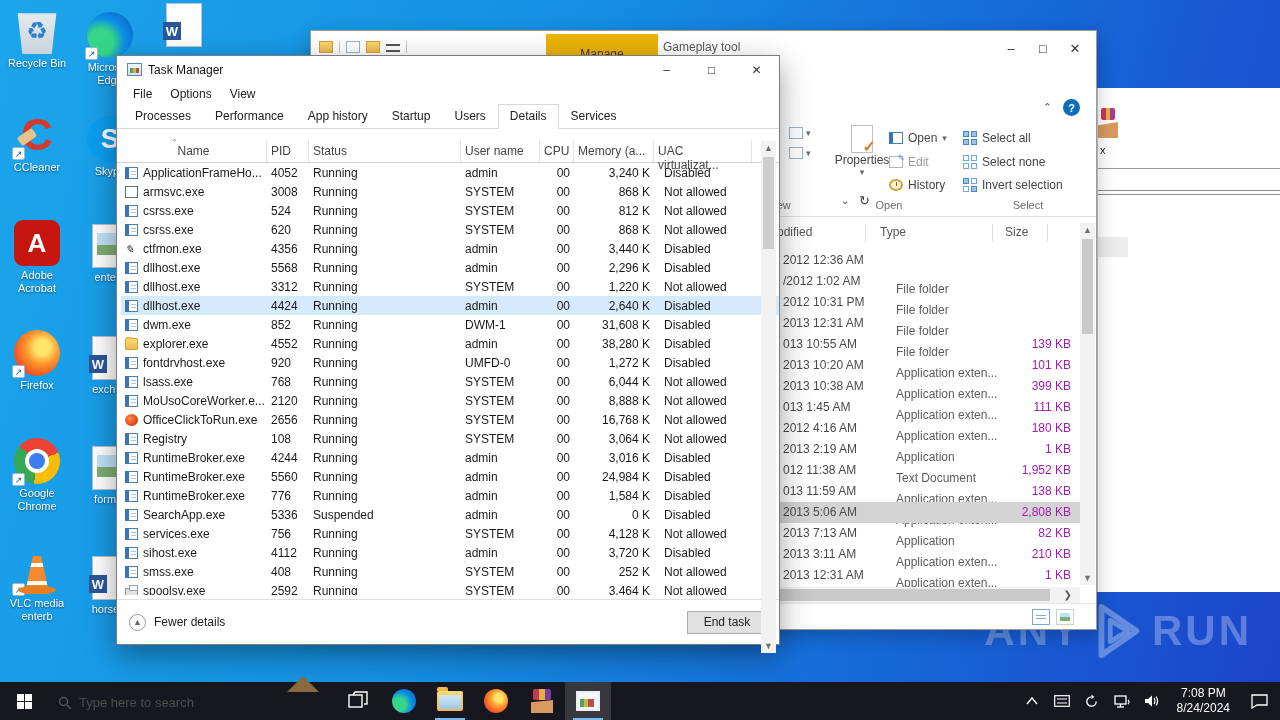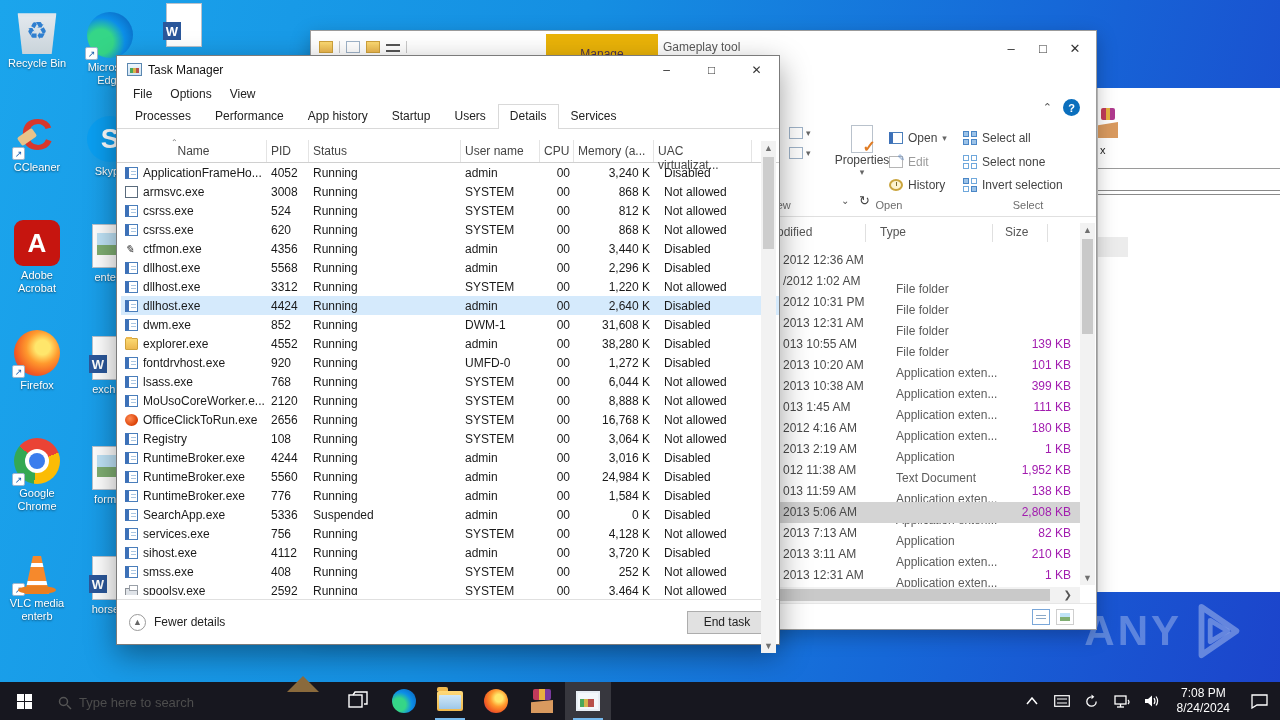--- a/index.html
+++ b/index.html
@@ -294,20 +294,21 @@
   <div class="hline2"></div>
   <div class="grayrect"></div>
 </div>
 
 <div class="watermark">
   <span>ANY</span>
   <svg width="62" height="62" viewBox="0 0 64 64">
     <path d="M16 7 L52 32 L16 57 Z" fill="none" stroke="rgba(223,233,250,.38)" stroke-width="6" stroke-linejoin="round"></path>
     <path d="M25 21 L43 32 L25 43 Z" fill="none" stroke="rgba(223,233,250,.38)" stroke-width="5" stroke-linejoin="round"></path>
   </svg>
+  <span>RUN</span>
 </div>
 
 <div class="fx">
   <div class="qat">
     <span class="qi folder"></span>
     <span class="sep"></span>
     <span class="qi page"></span>
     <span class="qi folder"></span>
     <span class="qi menu"></span>
     <span class="sep"></span>

